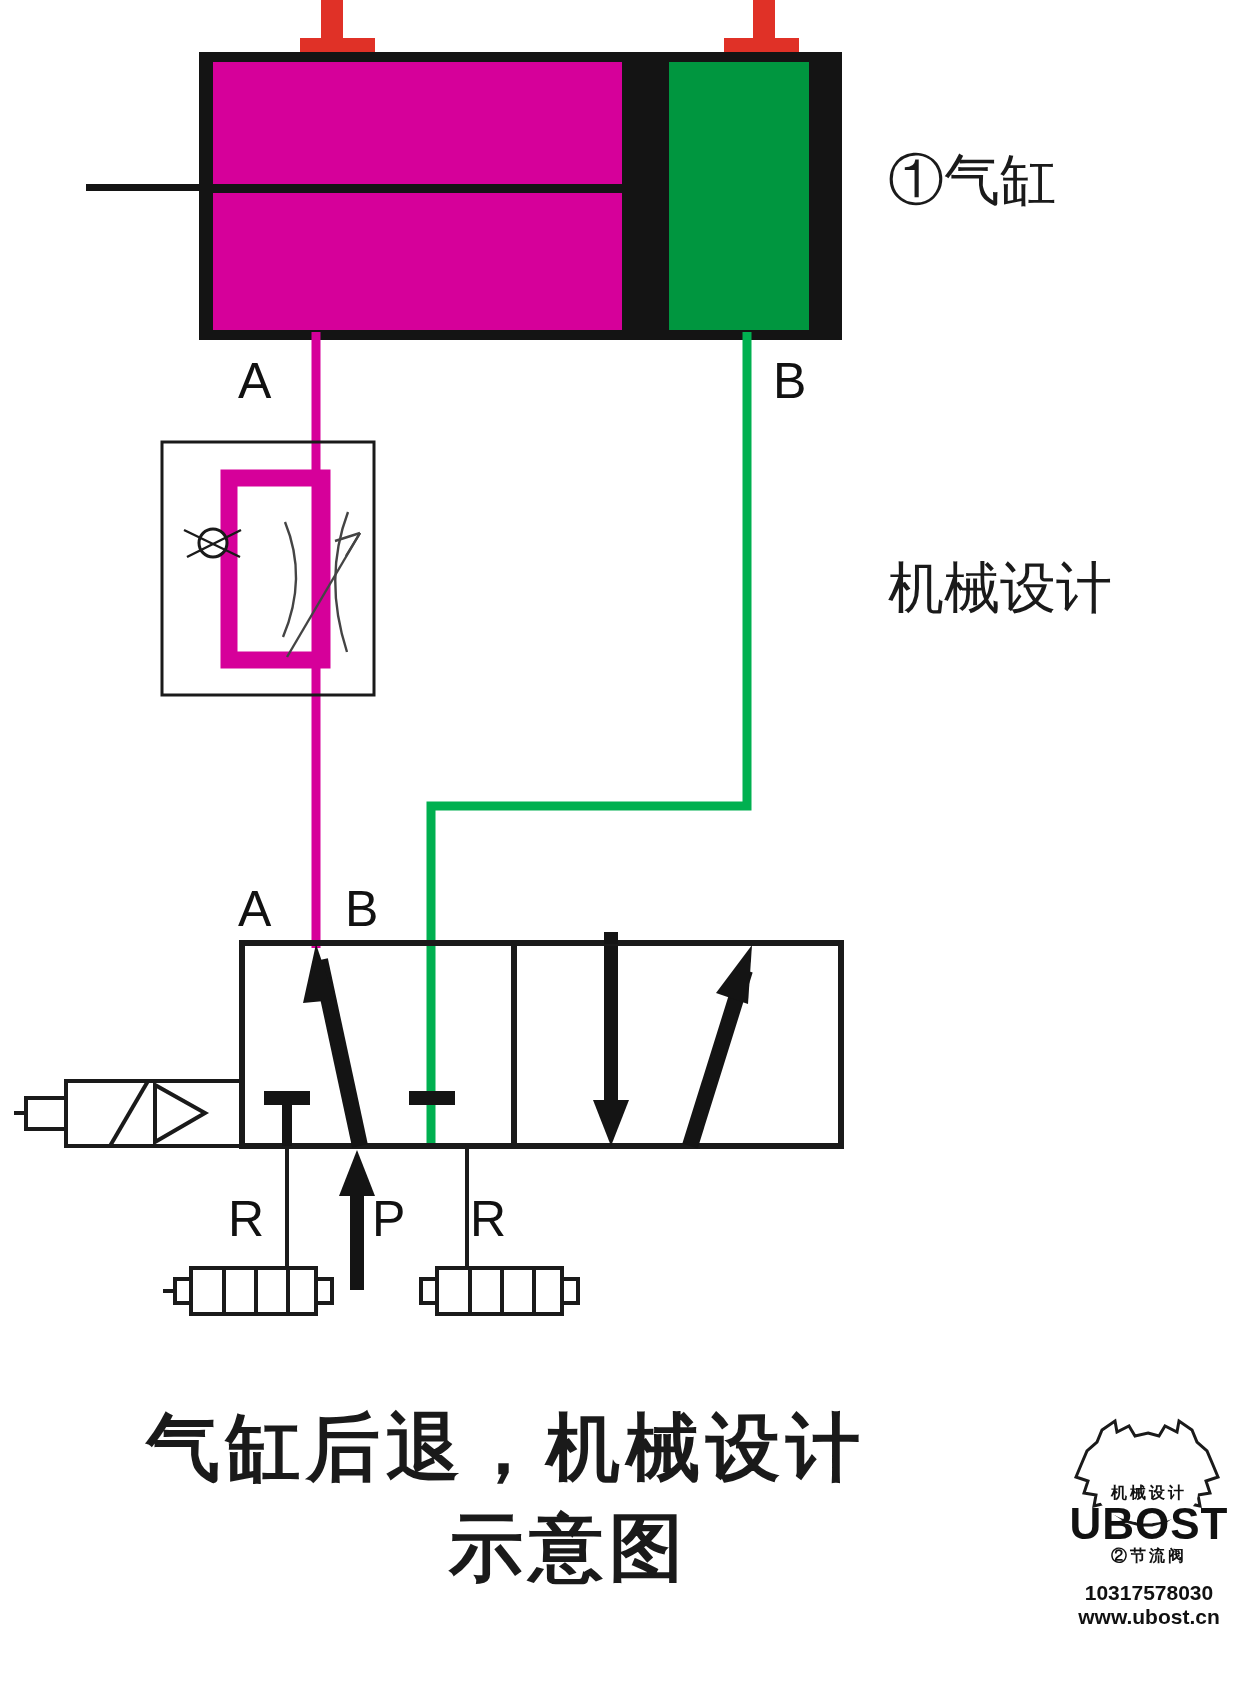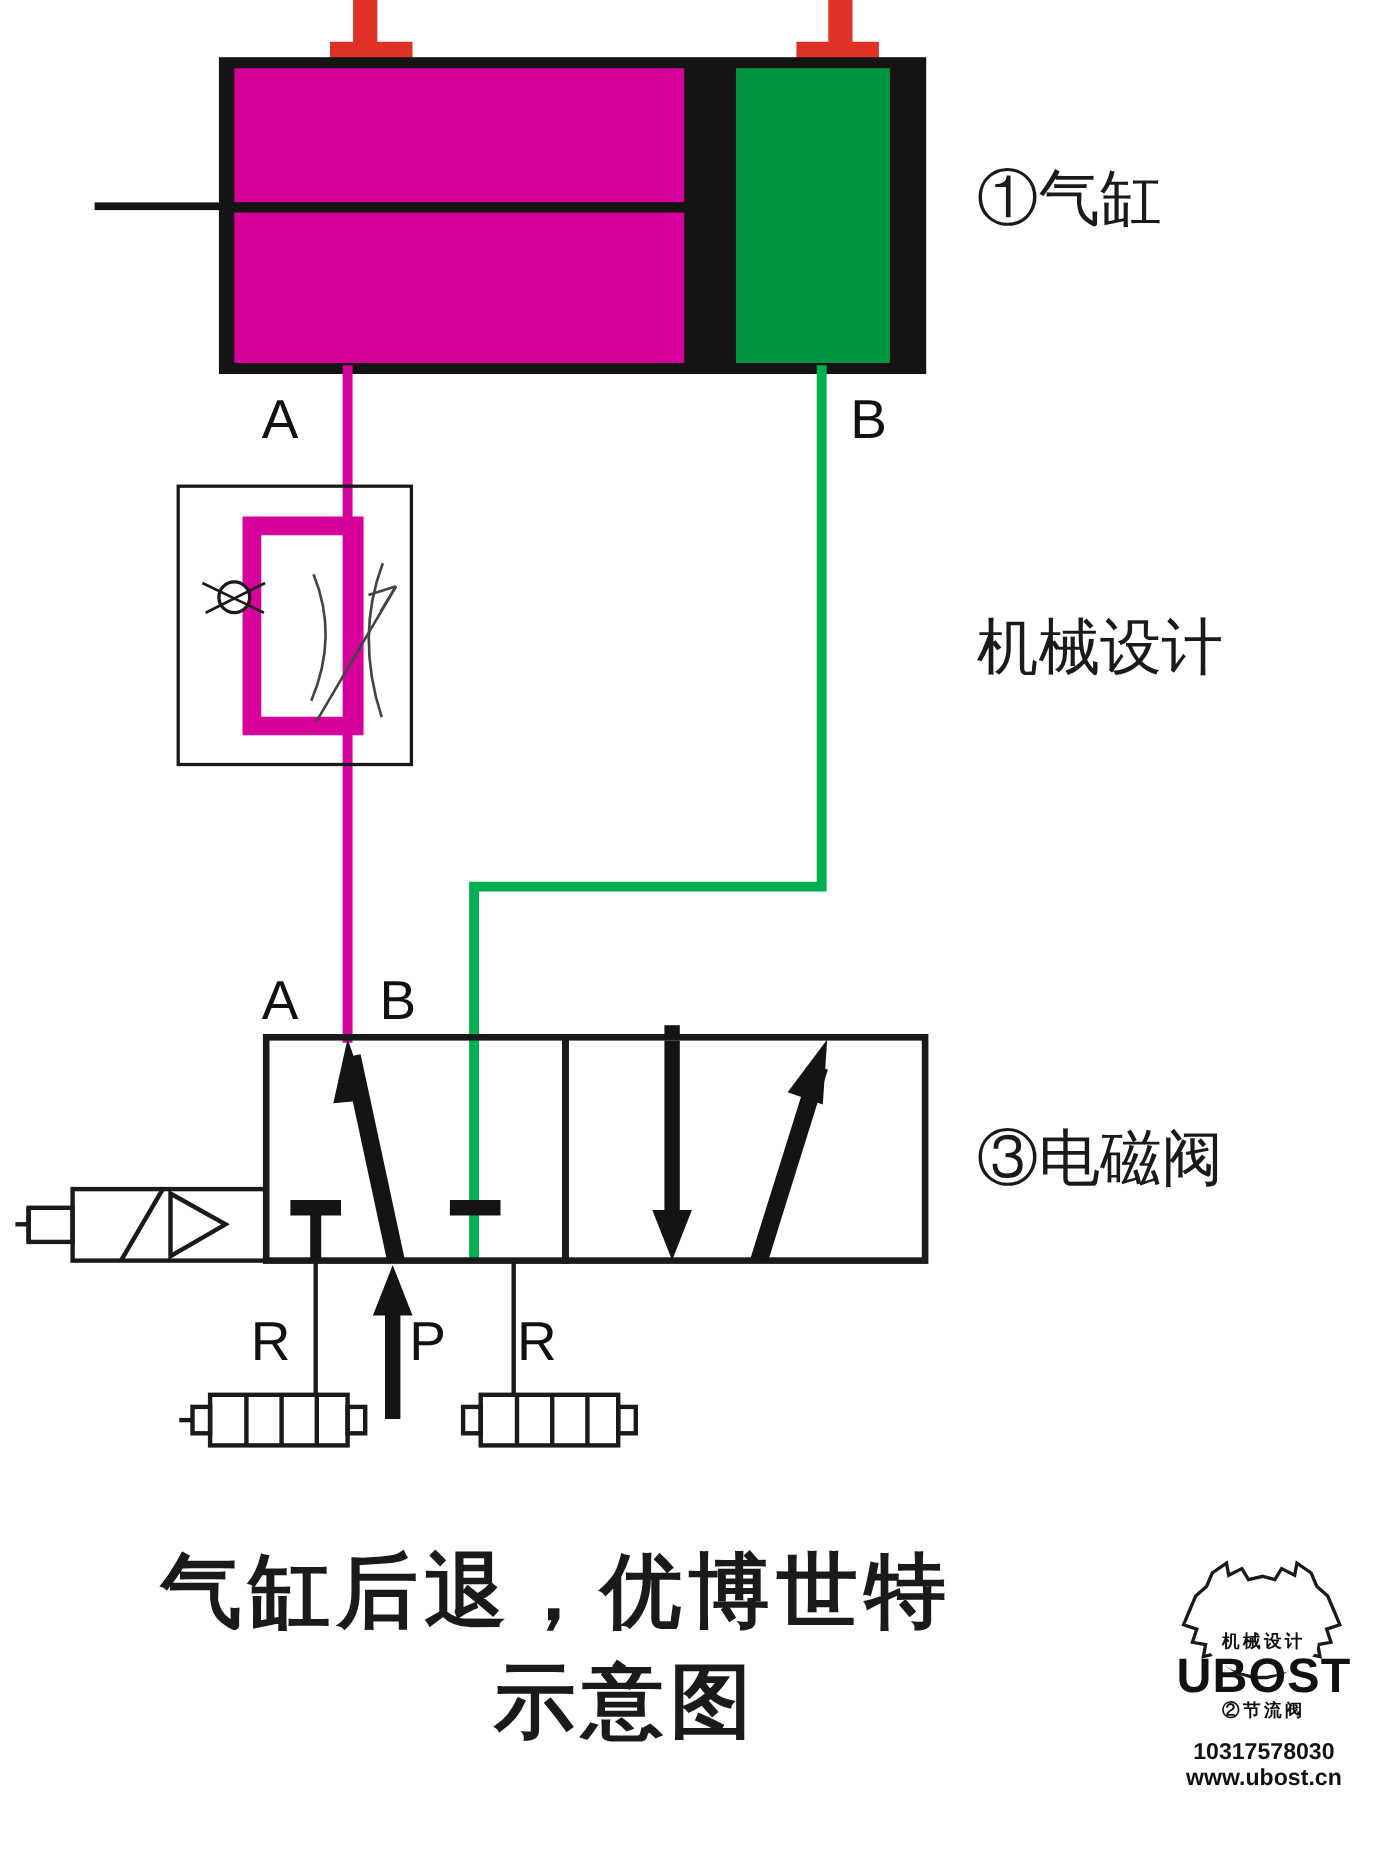--- a/index.html
+++ b/index.html
@@ -2,21 +2,21 @@
 <html><head>
 <meta charset="utf-8">
 <style>
   html,body{margin:0;padding:0;background:#ffffff;}
   body{width:1255px;height:1683px;position:relative;overflow:hidden;
        font-family:"Liberation Sans","DejaVu Sans",sans-serif;color:#1a1a1a;}
   #stage{position:absolute;left:0;top:0;width:1255px;height:1683px;}
   svg.layer{position:absolute;left:0;top:0;width:1255px;height:1683px;}
   .lbl{position:absolute;white-space:nowrap;line-height:1;}
   .port-lbl{font-size:50px;font-family:"Liberation Sans",sans-serif;color:#111;}
-  .legend{font-size:56px;font-family:Liberation Sans, sans-serif;color:#1a1a1a;letter-spacing:0px;}
+  .legend{font-size:56px;font-family:Liberation Serif, serif;color:#1a1a1a;letter-spacing:0px;}
   .caption{font-size:74px;font-weight:bold;font-family:"DejaVu Sans","Liberation Sans",sans-serif;color:#1a1a1a;letter-spacing:6px;}
   .wm-text{font-family:"Liberation Sans",sans-serif;color:#111;text-align:center;margin-top:36px;}
   .wm-phone{font-size:21px;font-weight:bold;letter-spacing:0px;}
   .wm-url{font-size:21px;font-weight:bold;}
 </style>
 </head>
 <body>
 
 <div id="stage">
 
@@ -145,23 +145,22 @@
 
   <div class="lbl port-lbl" style="left:238px;top:884px;">A</div>
   <div class="lbl port-lbl" style="left:345px;top:884px;">B</div>
 
   <div class="lbl port-lbl" style="left:228px;top:1194px;">R</div>
   <div class="lbl port-lbl" style="left:372px;top:1194px;">P</div>
   <div class="lbl port-lbl" style="left:470px;top:1194px;">R</div>
 
   <div class="lbl legend" style="left:888px;top:152px;">①气缸</div>
   <div class="lbl legend" style="left:888px;top:560px;">机械设计</div>
-  <div class="lbl legend" style="left:888px;top:1025px;">③电磁阀</div>
 
-  <div class="lbl caption" style="left:146px;top:1410px;">气缸后退，优博世特</div>
+  <div class="lbl caption" style="left:146px;top:1410px;">气缸后退，机械设计</div>
   <div class="lbl caption" style="left:449px;top:1510px;">示意图</div>
 
   <div class="lbl wm-text" style="left:1060px;top:1449px;width:178px;font-size:16px;font-weight:bold;letter-spacing:3px;">机械设计</div>
   <div class="lbl wm-text" style="left:1060px;top:1466px;width:178px;font-size:44px;font-weight:bold;letter-spacing:1px;">UBOST</div>
   <div class="lbl wm-text" style="left:1060px;top:1512px;width:178px;font-size:16px;font-weight:bold;letter-spacing:3px;">②节流阀</div>
   <div class="lbl wm-text wm-phone" style="left:1060px;top:1546px;width:178px;">10317578030</div>
   <div class="lbl wm-text wm-url" style="left:1060px;top:1570px;width:178px;">www.ubost.cn</div>
 
 </div>
 

